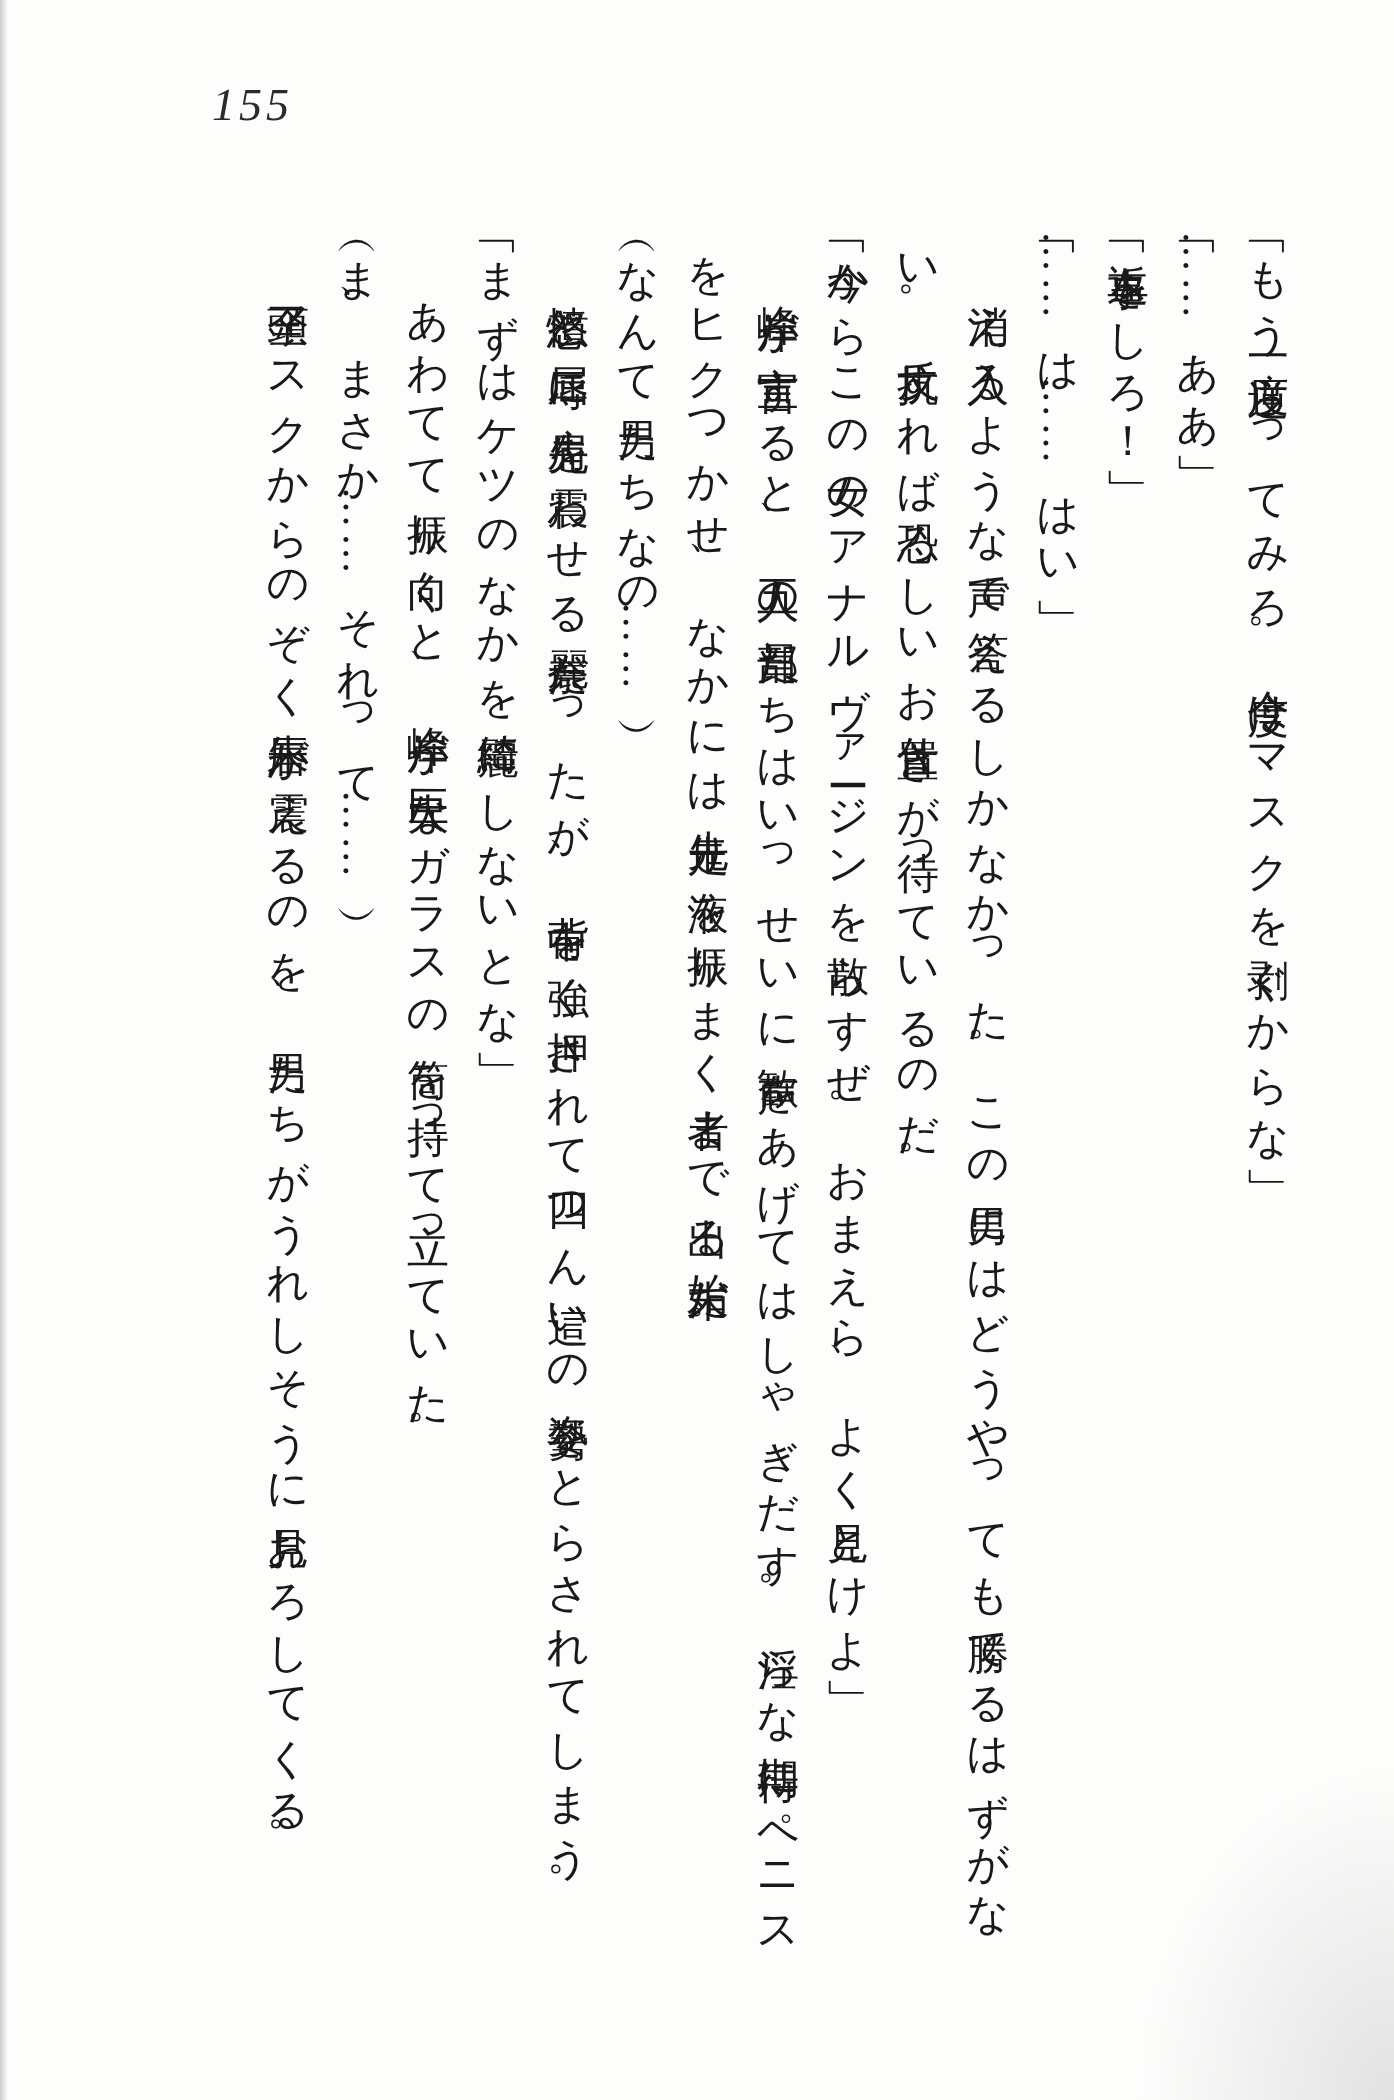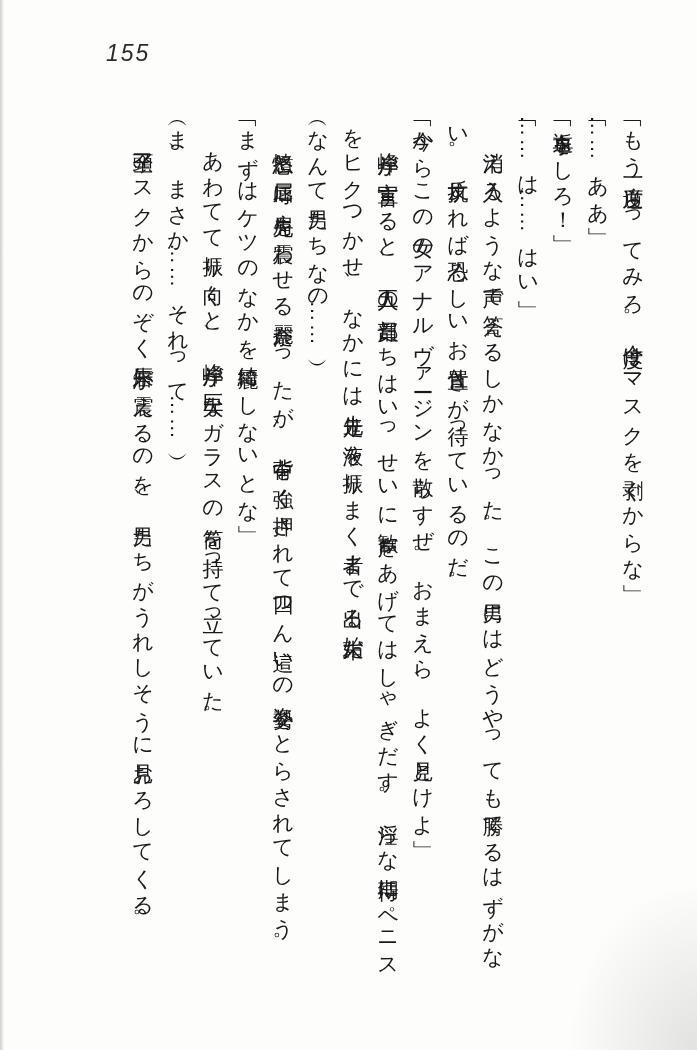--- a/index.html
+++ b/index.html
@@ -6,21 +6,21 @@
     margin: 0;
     padding: 0;
     background: #ffffff;
   }
   .page {
     position: relative;
     width: 697px;
     height: 1050px;
     background: #fdfdfc;
     overflow: hidden;
-    font-family: Liberation Sans, sans-serif;
+    font-family: Liberation Serif, serif;
   }
   .scan-left-edge {
     position: absolute;
     left: 0; top: 0;
     width: 4px; height: 100%;
     background: linear-gradient(to right, rgba(120,120,120,0.35), rgba(120,120,120,0.0));
   }
   .scan-corner-shadow {
     position: absolute;
     right: 0; bottom: 0;

